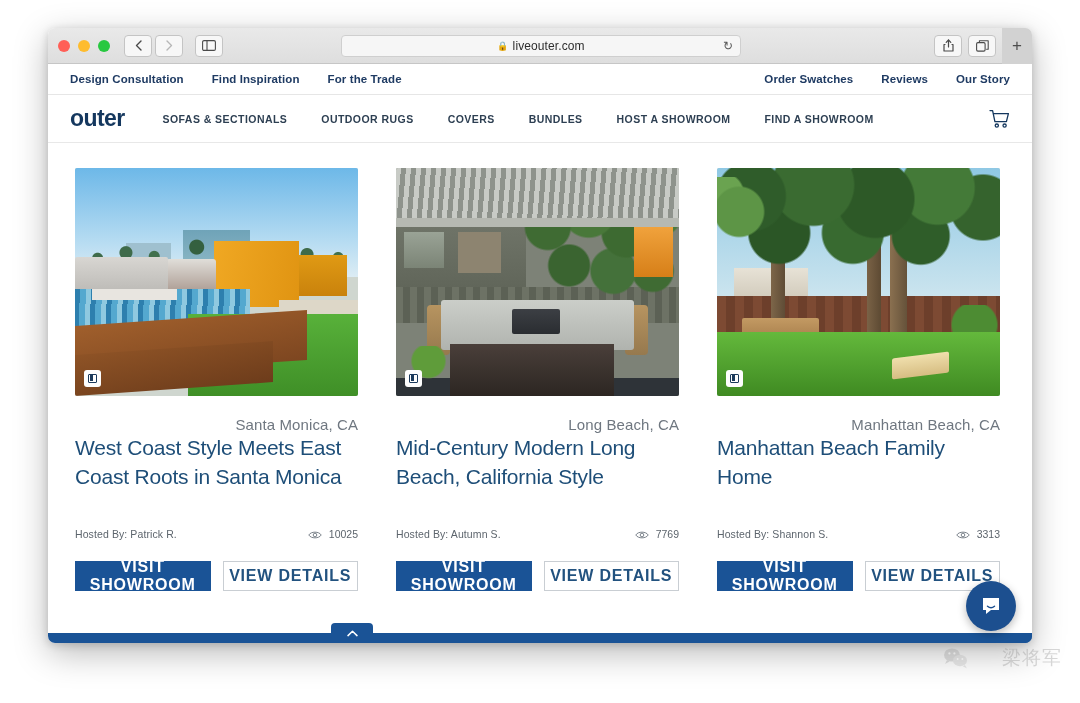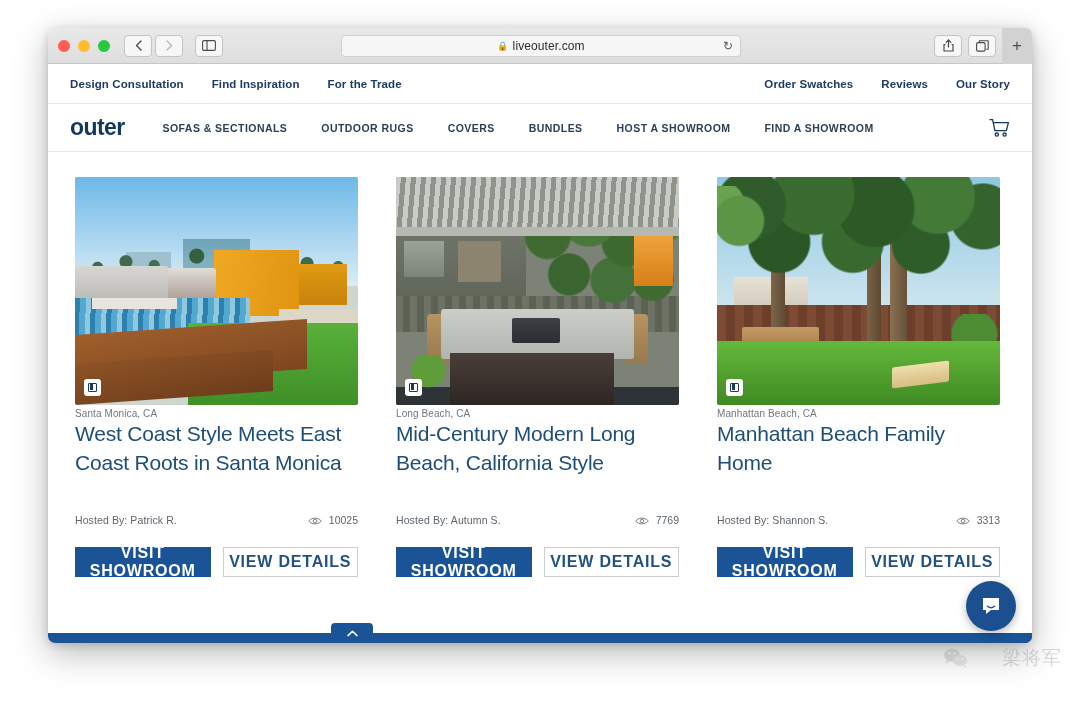--- a/index.html
+++ b/index.html
@@ -79,21 +79,21 @@
     position: absolute; right: 0; top: 0; width: 30px; height: 36px;
     background: #d2d2d2; display: flex; align-items: center; justify-content: center;
     font-size: 17px; color: #4d4d4d; font-weight: 300;
   }
 
   
   #page { height: 579px; background: #fff; position: relative; overflow: hidden; }
 
   
   #utility-bar {
-    height: 40px;
+    height: 31px;
     border-bottom: 1px solid #e6e6e6;
     display: flex;
     align-items: center;
     padding: 0 22px;
     font-size: 11.5px;
     color: #1f3b63;
   }
   #utility-left { display: flex; }
   #utility-right { display: flex; margin-left: auto; }
   .util-link {
@@ -160,24 +160,24 @@
     border: 1.5px solid #1b3a5c;
     border-radius: 1px;
     position: relative;
   }
   .photo-badge .glyph::after {
     content: ""; position: absolute; left: 1px; top: 0px;
     width: 2.5px; height: 5.5px; background: #1b3a5c;
   }
 
   .card-location {
-    text-align: left;
-    font-size: 10px;
+    text-align: right;
+    font-size: 15px;
     color: #6f7780;
-    margin-top: 3px;
+    margin-top: 20px;
     letter-spacing: .1px;
   }
   .card-title {
     font-size: 21px;
     line-height: 29px;
     color: #1e4e78;
     font-weight: 400;
     letter-spacing: -.2px;
     min-height: 87px;
   }

